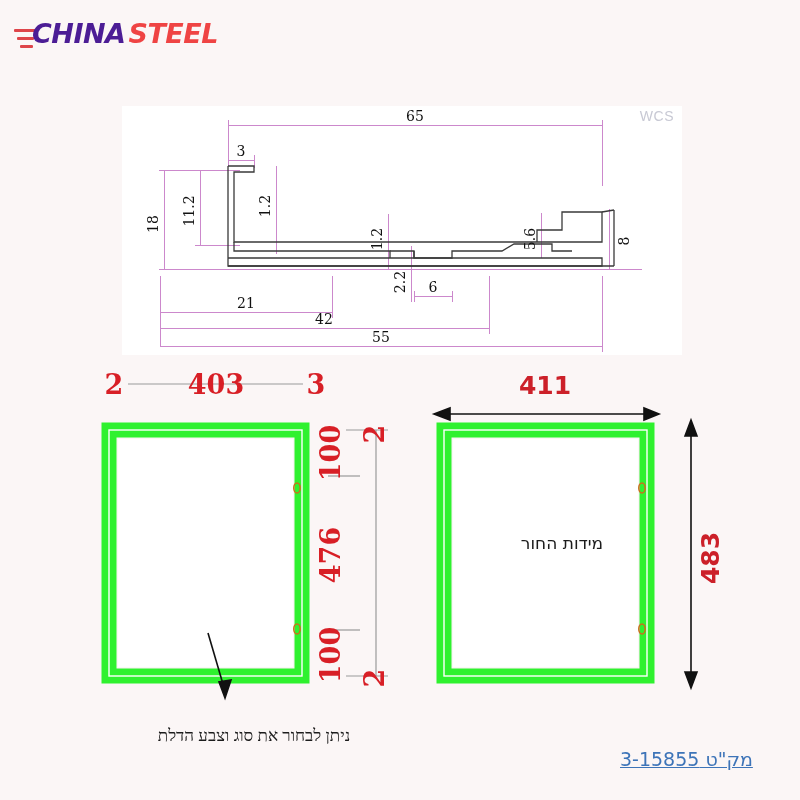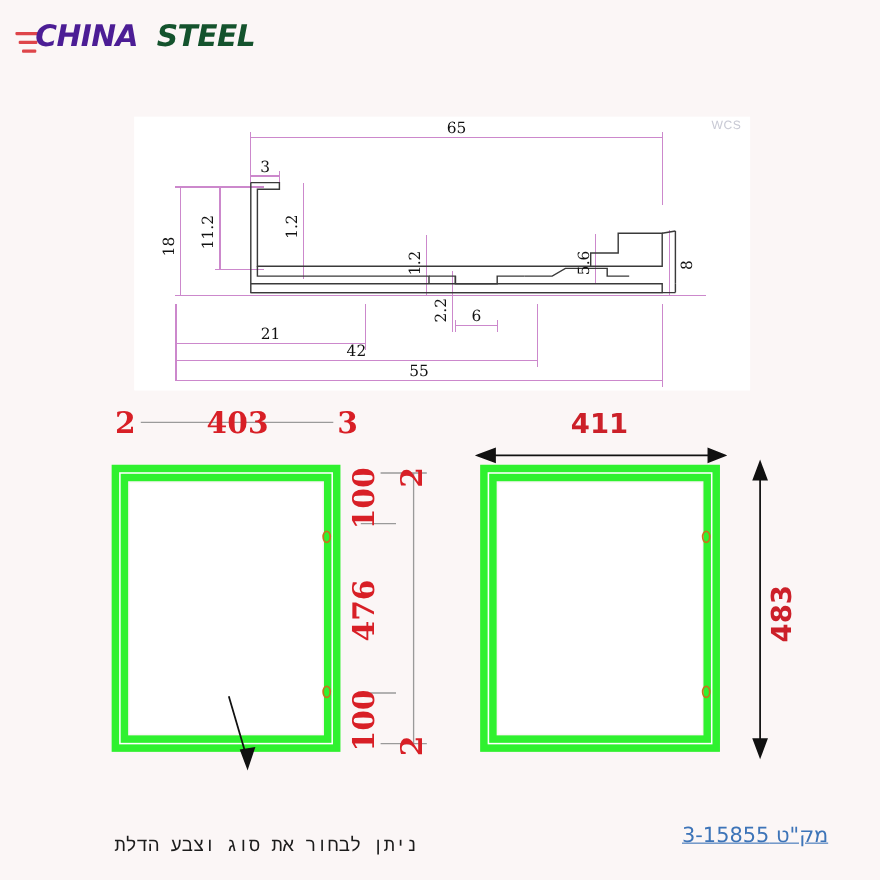--- a/index.html
+++ b/index.html
@@ -33,21 +33,21 @@
     left: 18px;
     top: 4px;
     font-family: "DejaVu Sans", sans-serif;
     font-weight: bold;
     font-style: italic;
     font-size: 27px;
     letter-spacing: -0.5px;
     white-space: nowrap;
   }
   #logo .logo-china { color: #4c1d95; }
-  #logo .logo-steel { color: #14532d; margin-left: 17px; }
+  #logo .logo-steel { color: #ef4444; margin-left: 3px; }
   #logo .streak {
     position: absolute;
     background: #d8262c;
     height: 3px;
     border-radius: 1px;
     opacity: .85;
   }
   #logo .s1 { left: 0px;  top: 15px; width: 22px; }
   #logo .s2 { left: 3px;  top: 23px; width: 17px; }
   #logo .s3 { left: 6px;  top: 31px; width: 13px; }
@@ -60,21 +60,21 @@
     width: 560px;
     height: 249px;
     background: #ffffff;
   }
   #profile-svg { display: block; }
   #wcs-label {
     position: absolute;
     right: 8px;
     top: 2px;
     font-family: "Liberation Sans", sans-serif;
-    font-size: 11px;
+    font-size: 14px;
     color: #c8c9d4;
     letter-spacing: .5px;
   }
 
   
   .door-svg { display: block; position: absolute; }
   #door-left-svg  { left: 88px;  top: 358px; }
   #door-right-svg { left: 418px; top: 358px; }
 
   
@@ -88,27 +88,26 @@
     font-size: 17px;
     color: #1c1c1c;
     direction: rtl;
     white-space: nowrap;
   }
   #door-caption {
     position: absolute;
     left: 104px;
     top: 726px;
     width: 300px;
-    text-align: left;
-    font-family: Liberation Mono, monospace;
+    text-align: center;
+    font-family: Liberation Serif, serif;
     font-size: 17px;
     color: #1c1c1c;
     direction: rtl;
     white-space: nowrap;
-    margin-top: 35px;
   }
   #catalog-link {
     position: absolute;
     left: 620px;
     top: 748px;
     font-family: "DejaVu Sans", sans-serif;
     font-size: 19px;
     color: #3d74b8;
     text-decoration: underline;
     direction: rtl;
@@ -269,16 +268,17 @@
     <ellipse cx="224" cy="271" rx="3.2" ry="5" fill="none" stroke="#c8721c" stroke-width="1.6"></ellipse>
 
     <g stroke="#111111" stroke-width="1.6" fill="#111111">
       <line x1="273" y1="72" x2="273" y2="320"></line>
       <polygon points="273,62 267,78 279,78"></polygon>
       <polygon points="273,330 267,314 279,314"></polygon>
     </g>
     <text x="301" y="200" text-anchor="middle" transform="rotate(-90 301 200)" fill="#cc2029" font-family="DejaVu Sans, sans-serif" font-weight="bold" font-size="25">483</text>
   </svg>
 
+  <div id="hole-label">מידות החור</div>
   <div id="door-caption">ניתן לבחור את סוג וצבע הדלת</div>
   <div id="catalog-link">מק"ט 3-15855</div>
 
 </div>
 
 </body></html>

